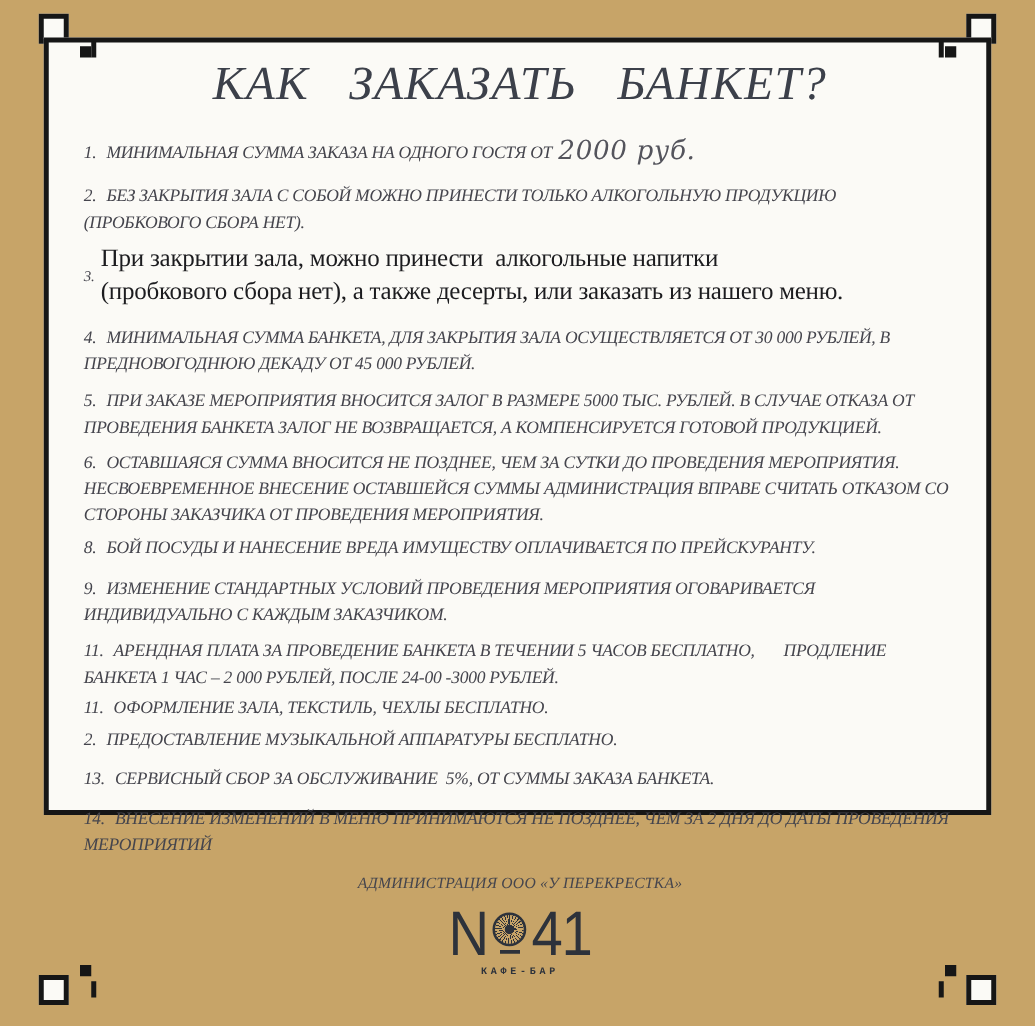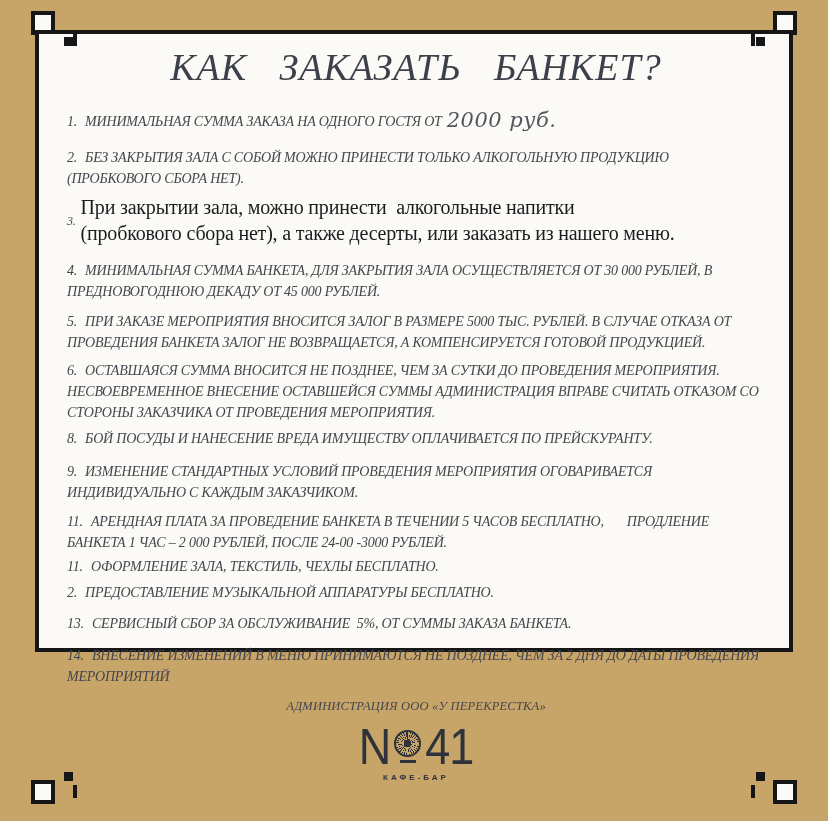--- a/index.html
+++ b/index.html
@@ -80,21 +80,21 @@
   .logo-no{display:flex;flex-direction:column;align-items:center;margin:0 4px;}
   .sun{
     width:27px;height:27px;border-radius:50%;
     border:2px solid var(--logo);
     background:
       radial-gradient(circle, var(--logo) 0 3.5px, rgba(0,0,0,0) 4px),
       repeating-conic-gradient(var(--logo) 0deg 4deg, rgba(0,0,0,0) 4deg 13deg);
   }
   .bar{width:16px;height:3px;background:var(--logo);margin-top:3px;}
   .logo-sub{
-    font-family:Liberation Sans, sans-serif;font-size:8px;font-weight:bold;
+    font-family:Liberation Mono, monospace;font-size:8px;font-weight:bold;
     letter-spacing:3px;color:var(--logo);margin-top:4px;text-align:center;
   }
 </style>
 </head>
 <body>
 
 <div class="poster">
 
   <div class="csq tl"></div>
   <div class="csq tr"></div>

